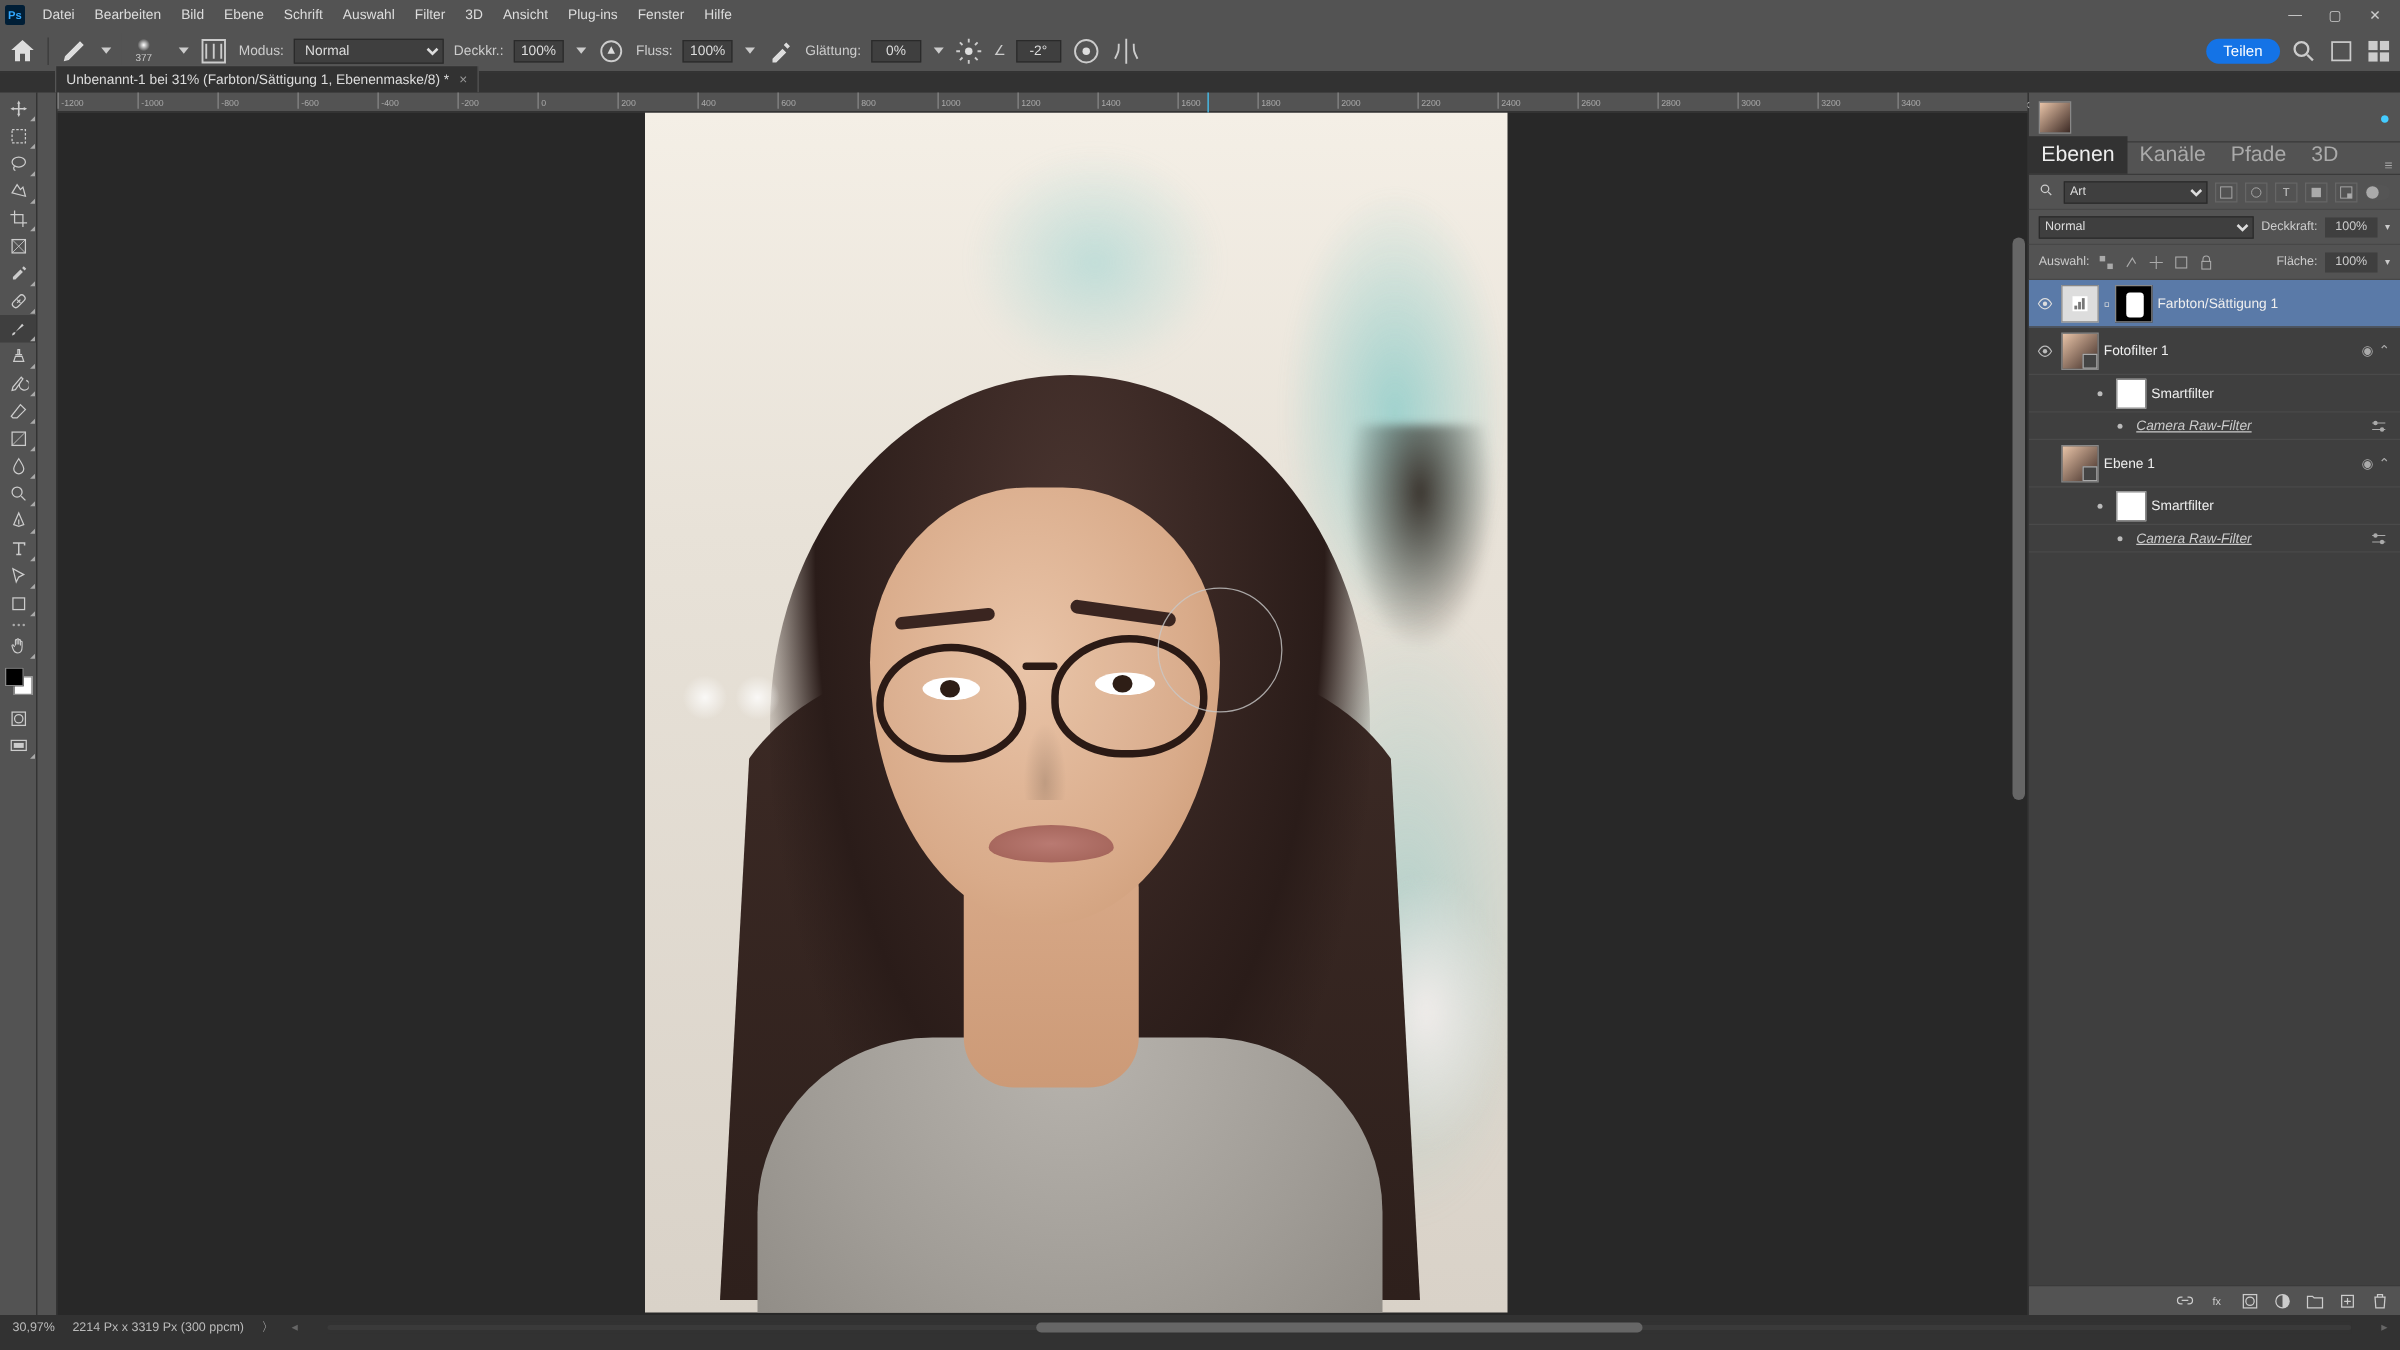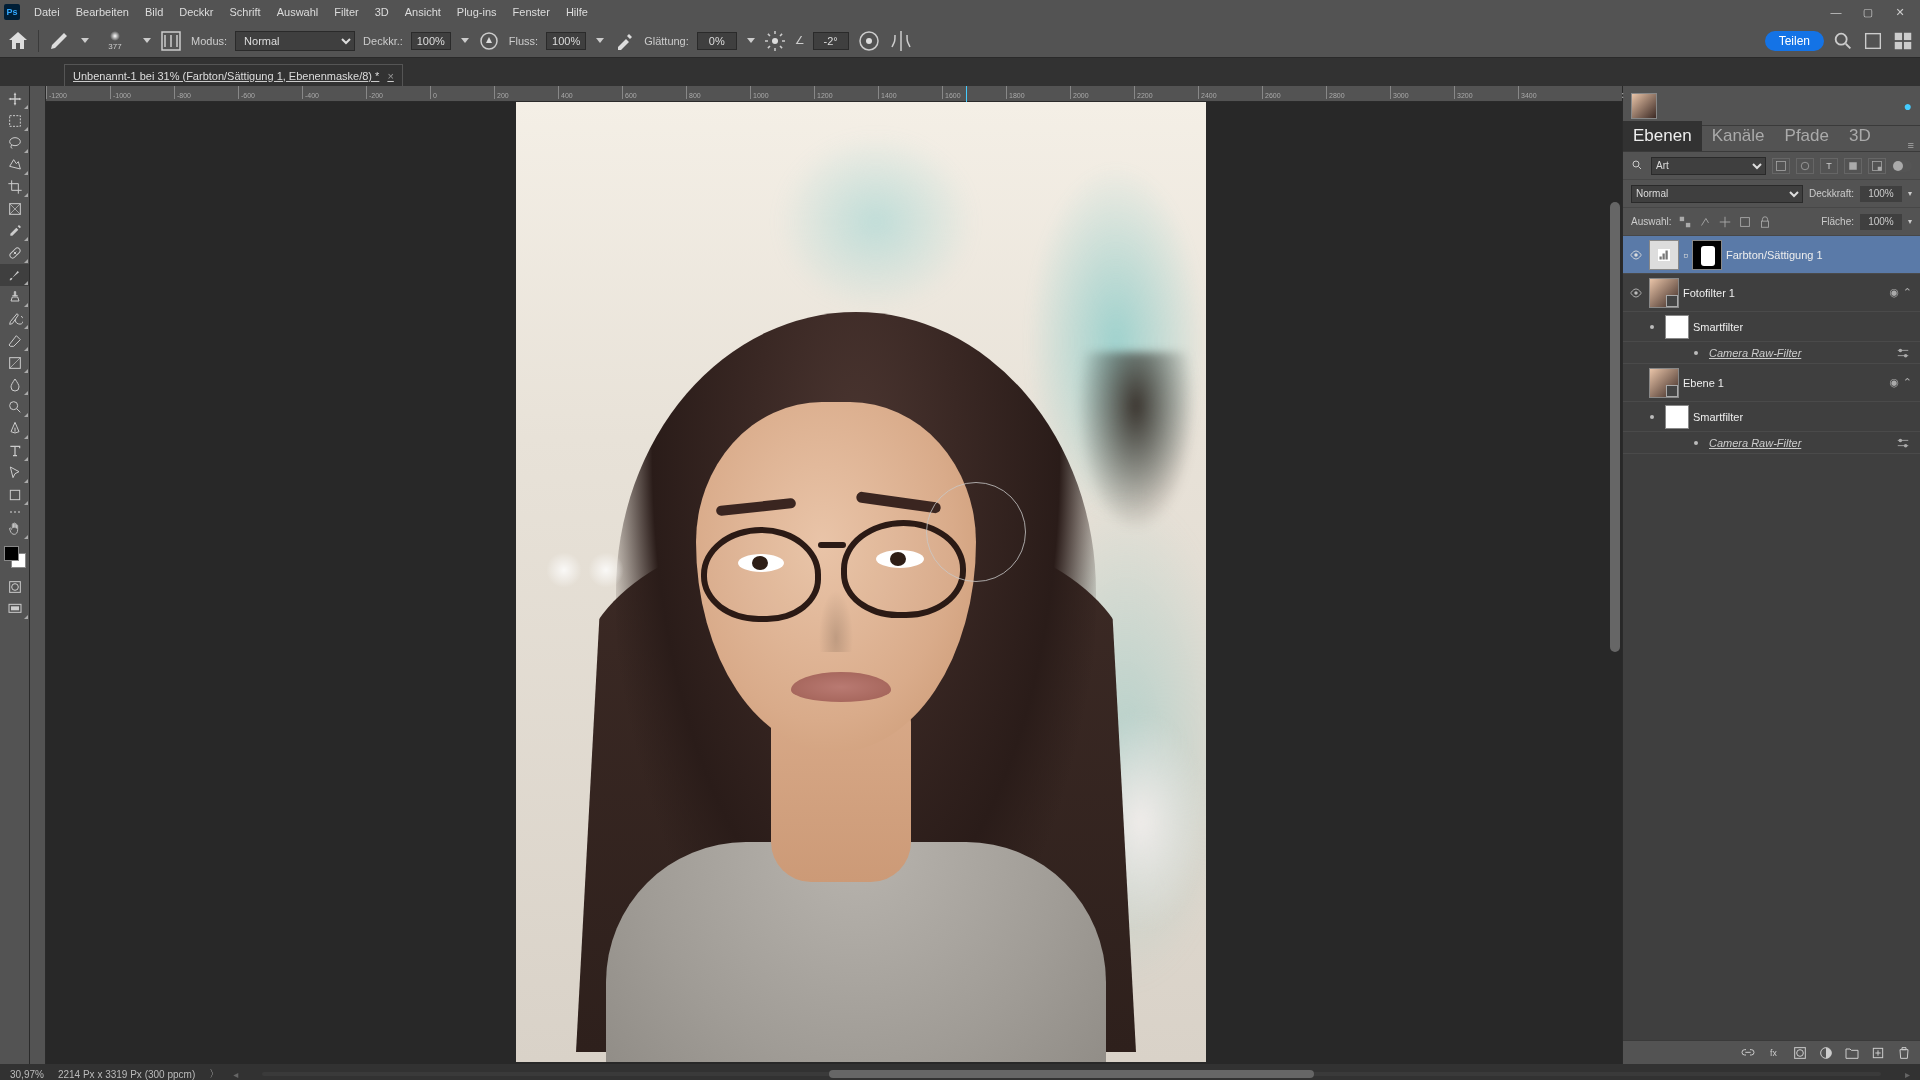--- a/index.html
+++ b/index.html
@@ -19,21 +19,21 @@
 .optbar .brush-preview .dot { width: 10px; height: 10px; border-radius: 50%; background: radial-gradient(circle,#fff 0%,rgba(255,255,255,0) 70%); }
 .optbar .brush-preview .sz { font-size: 8px; color: #ccc; margin-top: 1px; }
 .optbar .drop { width:0;height:0;border-left:4px solid transparent;border-right:4px solid transparent;border-top:5px solid #ccc; margin-left:2px;}
 .optbar .lbl { color:#ccc;}
 .optbar select { background:#3f3f3f; color:#ddd; border:1px solid #2a2a2a; height:20px; font-size:11px; padding:0 4px;}
 .optbar .numbox { background:#3f3f3f; color:#ddd; border:1px solid #2a2a2a; width:40px; height:18px; text-align:center; font-size:11px; display:inline-flex;align-items:center;justify-content:center;}
 .optbar .share { margin-left:auto; background:#1473e6; color:#fff; padding:3px 14px; border-radius:12px; font-size:12px;}
 .optbar .rightico { width:22px;height:22px;display:flex;align-items:center;justify-content:center;}
 
 
-.doctabbar { height: 28px; background:#323232; display:flex;align-items:flex-end; padding-left:64px;text-decoration:underline;}
+.doctabbar { height: 16px; background:#323232; display:flex;align-items:flex-end; padding-left:44px;}
 .doctab { background:#323232; border-top:1px solid #555; border-left:1px solid #555;border-right:1px solid #555; height:22px; padding:0 8px; display:flex;align-items:center; font-size:11px; color:#ddd;}
 .doctab .close { margin-left:8px; color:#999;}
 
 
 .main { display:flex; height: calc(1080px - 24px - 34px - 24px - 20px); }
 .toolbar { width:30px; background:#535353; border-right:1px solid #2a2a2a; display:flex; flex-direction:column; padding-top:2px;}
 .toolbar .trow { height:22px; display:flex;align-items:center;justify-content:center; position:relative;}
 .toolbar .trow.sel { background:#3f3f3f; }
 .toolbar svg { width:16px;height:16px;}
 .toolbar .corner { position:absolute; right:1px; bottom:1px; width:0;height:0;border-left:4px solid transparent;border-bottom:4px solid #aaa;}
@@ -99,21 +99,21 @@
 .layer{ display:flex; align-items:center; min-height:38px; border-bottom:1px solid #4a4a4a; padding:2px 4px; gap:4px;}
 .layer.sel{ background:#5a7aa8;}
 .layer .eye{ width:18px; display:flex;justify-content:center;}
 .layer .th{ width:30px;height:30px;background:#ccc;border:1px solid #888; position:relative;}
 .layer .th.mask{ background:#000;}
 .layer .th.mask::after{content:'';position:absolute;left:8px;top:5px;width:14px;height:20px;background:#fff;border-radius:3px;}
 .layer .th.adj{ background:#ddd; display:flex;align-items:center;justify-content:center;}
 .layer .th.smart::after{content:'';position:absolute;right:0;bottom:0;width:10px;height:10px;background:#444;border:1px solid #aaa;}
 .layer .nm{ color:#eee; font-size:11px;}
 .layer .right{ margin-left:auto; display:flex; gap:4px; padding-right:4px;}
-.sublayer{ padding-left:20px; min-height:30px;}
+.sublayer{ padding-left:48px; min-height:30px;}
 .sublayer .th{width:24px;height:24px;}
 .subsub{ padding-left:64px; min-height:22px;text-decoration:underline;}
 .subsub .nm{ font-style:italic; color:#ccc;}
 .subsub .slider{ margin-left:auto; margin-right:6px; width:14px;height:14px;}
 .panel-bottom{ height:24px; border-top:1px solid #3a3a3a; display:flex; align-items:center; justify-content:flex-end; gap:10px; padding:0 8px;}
 .panel-bottom .bi{ width:16px;height:16px; display:flex;align-items:center;justify-content:center; color:#ccc;}
 
 
 .status{ height:20px; background:#323232; color:#bbb; display:flex;align-items:center; padding:0 10px; gap:14px; font-size:10px;}
 .status .sep{ color:#666;}
@@ -125,21 +125,21 @@
 svg{fill:currentColor;}
 </style>
 </head>
 <body>
 
 <div class="menubar">
   <div class="logo">Ps</div>
   <div class="mi">Datei</div>
   <div class="mi">Bearbeiten</div>
   <div class="mi">Bild</div>
-  <div class="mi">Deckkr</div>
+  <div class="mi">Ebene</div>
   <div class="mi">Schrift</div>
   <div class="mi">Auswahl</div>
   <div class="mi">Filter</div>
   <div class="mi">3D</div>
   <div class="mi">Ansicht</div>
   <div class="mi">Plug-ins</div>
   <div class="mi">Fenster</div>
   <div class="mi">Hilfe</div>
   <div class="spacer"></div>
   <div class="winbtn">―</div>

